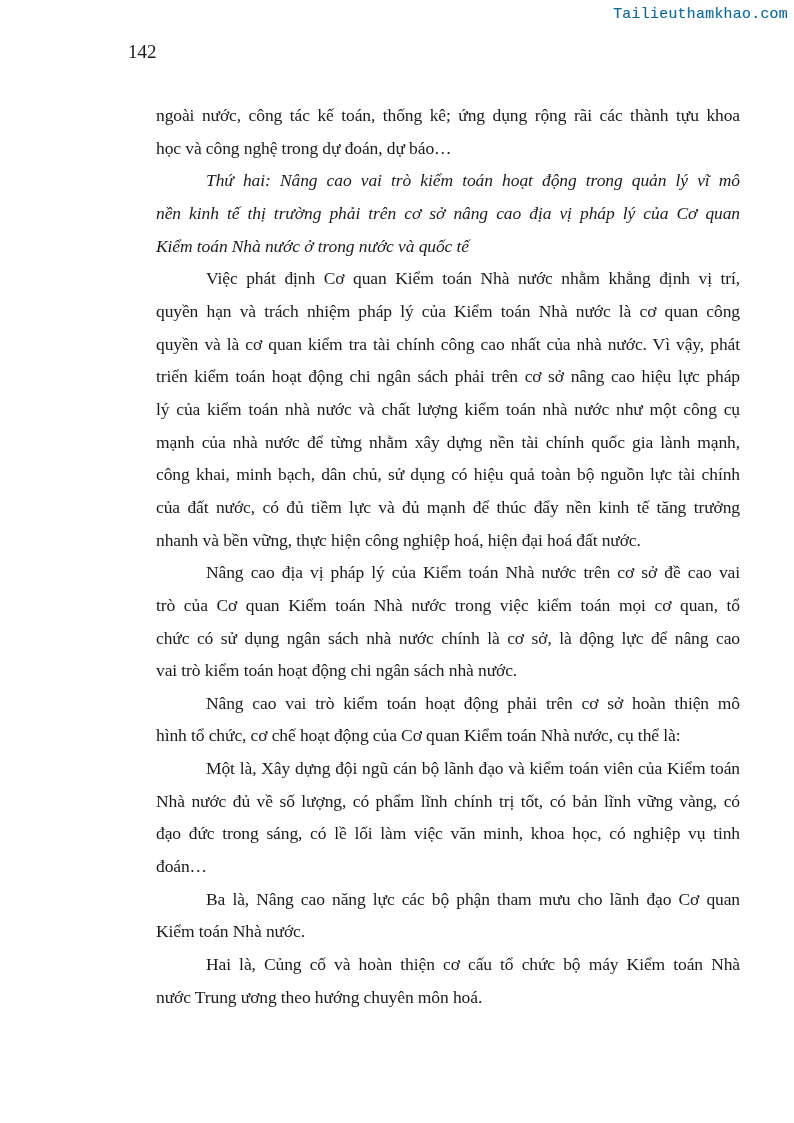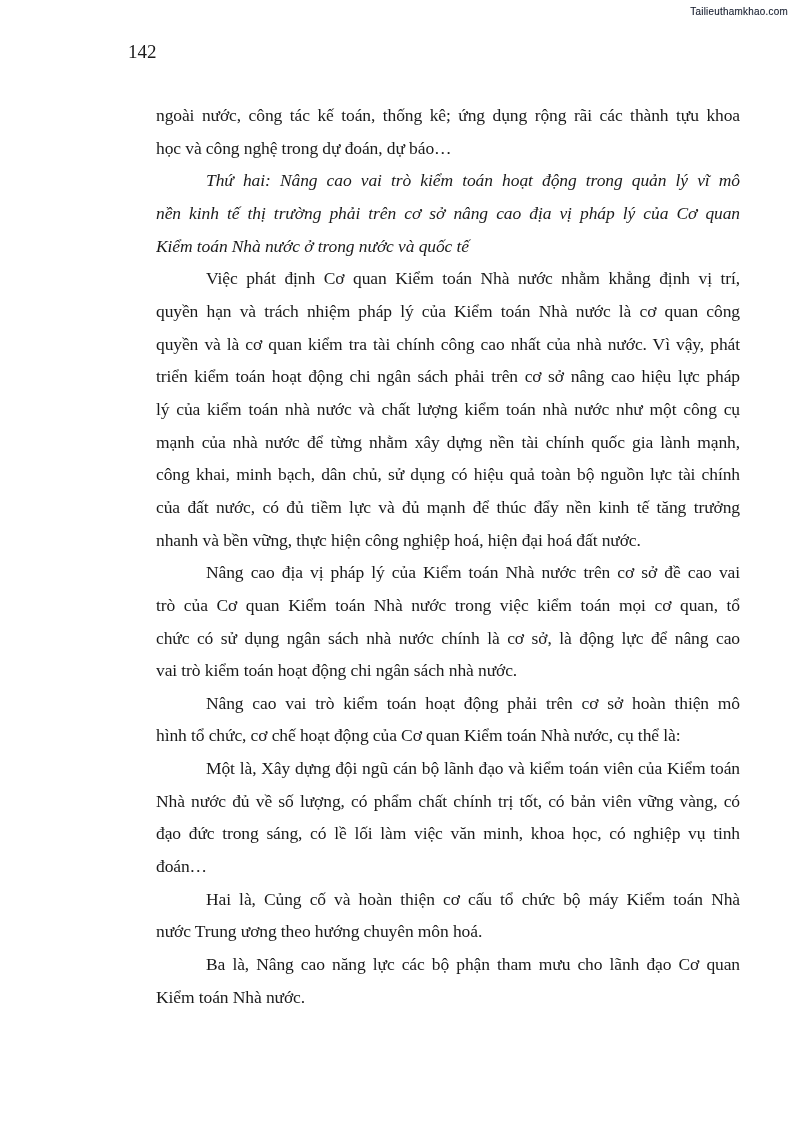--- a/index.html
+++ b/index.html
@@ -15,23 +15,23 @@
     width: 794px;
     height: 1123px;
     background: #ffffff;
     font-family: "Liberation Serif", "DejaVu Serif", serif;
     color: #1a1a1a;
   }
   .watermark {
     position: absolute;
     top: 6px;
     right: 6px;
-    font-family: Liberation Sans, sans-serif;
-    font-size: 10px;
-    color: #0f172a;
+    font-family: Liberation Mono, monospace;
+    font-size: 15px;
+    color: #0369a1;
     text-shadow: 1px 1px 0 #ffffff, -0.5px -0.5px 0 #cfcfcf;
     letter-spacing: 0.2px;
   }
   .page-number {
     position: absolute;
     top: 41px;
     left: 128px;
     width: 612px;
     text-align: left;
     font-size: 19px;
@@ -100,29 +100,29 @@
       <div class="line last">vai trò kiểm toán hoạt động chi ngân sách nhà nước.</div>
     </div>
 
     <div class="para">
       <div class="line just indent">Nâng cao vai trò kiểm toán hoạt động phải trên cơ sở hoàn thiện mô</div>
       <div class="line last">hình tổ chức, cơ chế hoạt động của Cơ quan Kiểm toán Nhà nước, cụ thể là:</div>
     </div>
 
     <div class="para">
       <div class="line just indent">Một là, Xây dựng đội ngũ cán bộ lãnh đạo và kiểm toán viên của Kiểm toán</div>
-      <div class="line just">Nhà nước đủ về số lượng, có phẩm chất chính trị tốt, có bản viên vững vàng, có</div>
+      <div class="line just">Nhà nước đủ về số lượng, có phẩm lĩnh chính trị tốt, có bản lĩnh vững vàng, có</div>
       <div class="line just">đạo đức trong sáng, có lề lối làm việc văn minh, khoa học, có nghiệp vụ tinh</div>
       <div class="line last">đoán…</div>
+    </div>
+
+    <div class="para">
+      <div class="line just indent">Ba là, Nâng cao năng lực các bộ phận tham mưu cho lãnh đạo Cơ quan</div>
+      <div class="line last">Kiểm toán Nhà nước.</div>
     </div>
 
     <div class="para">
       <div class="line just indent">Hai là, Củng cố và hoàn thiện cơ cấu tổ chức bộ máy Kiểm toán Nhà</div>
       <div class="line last">nước Trung ương theo hướng chuyên môn hoá.</div>
     </div>
 
-    <div class="para">
-      <div class="line just indent">Ba là, Nâng cao năng lực các bộ phận tham mưu cho lãnh đạo Cơ quan</div>
-      <div class="line last">Kiểm toán Nhà nước.</div>
-    </div>
-
   </div>
 </div>
 
 </body></html>

